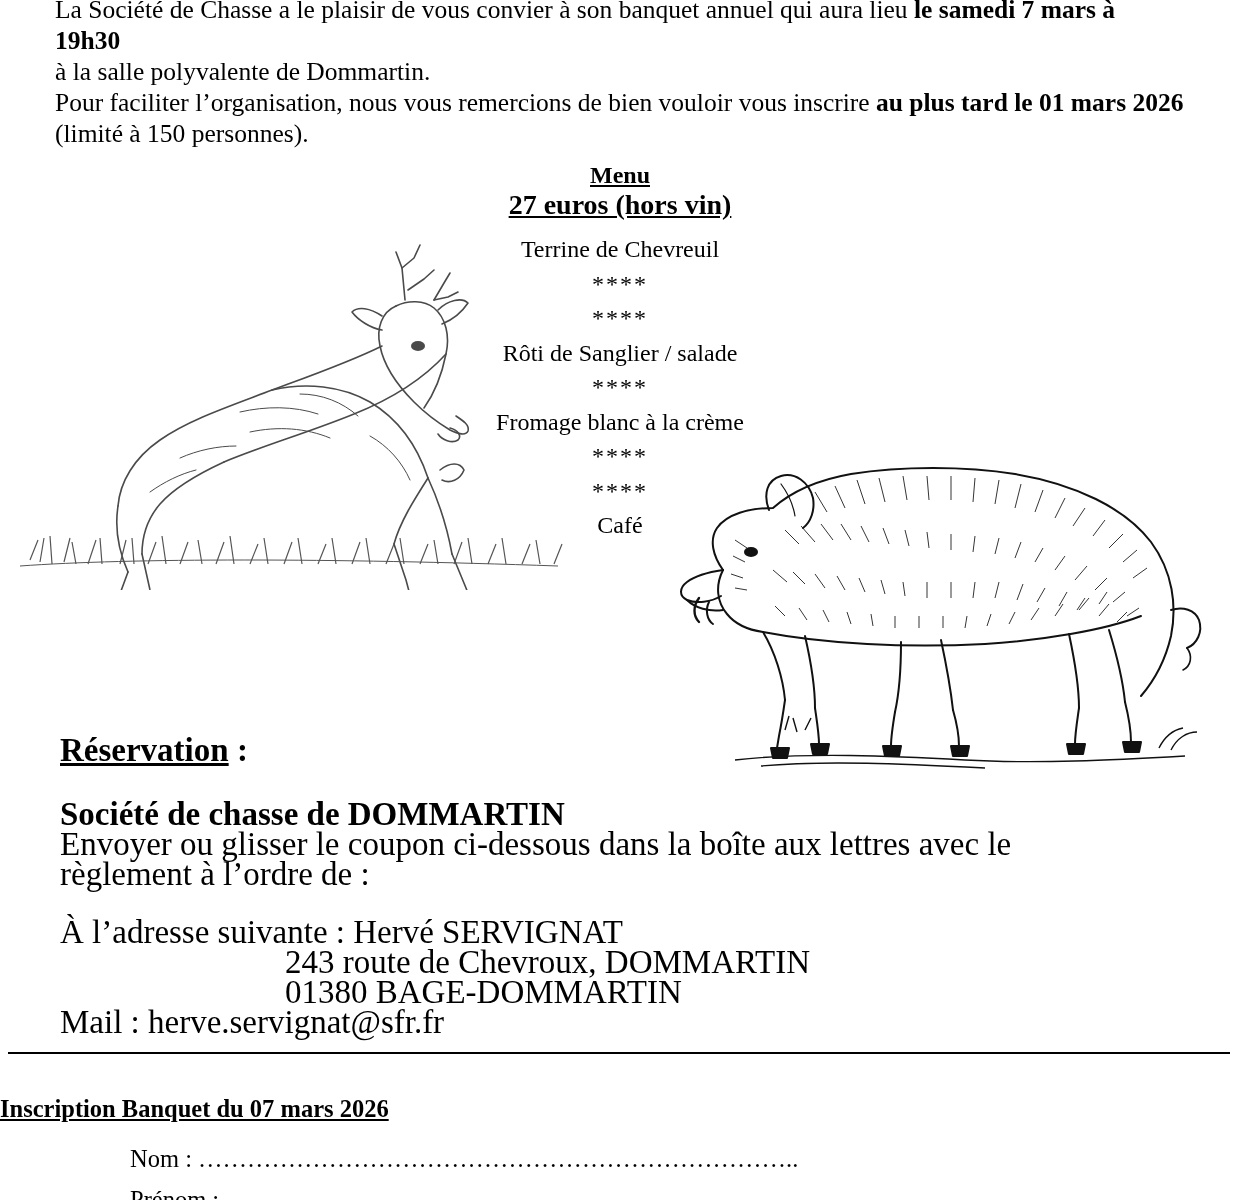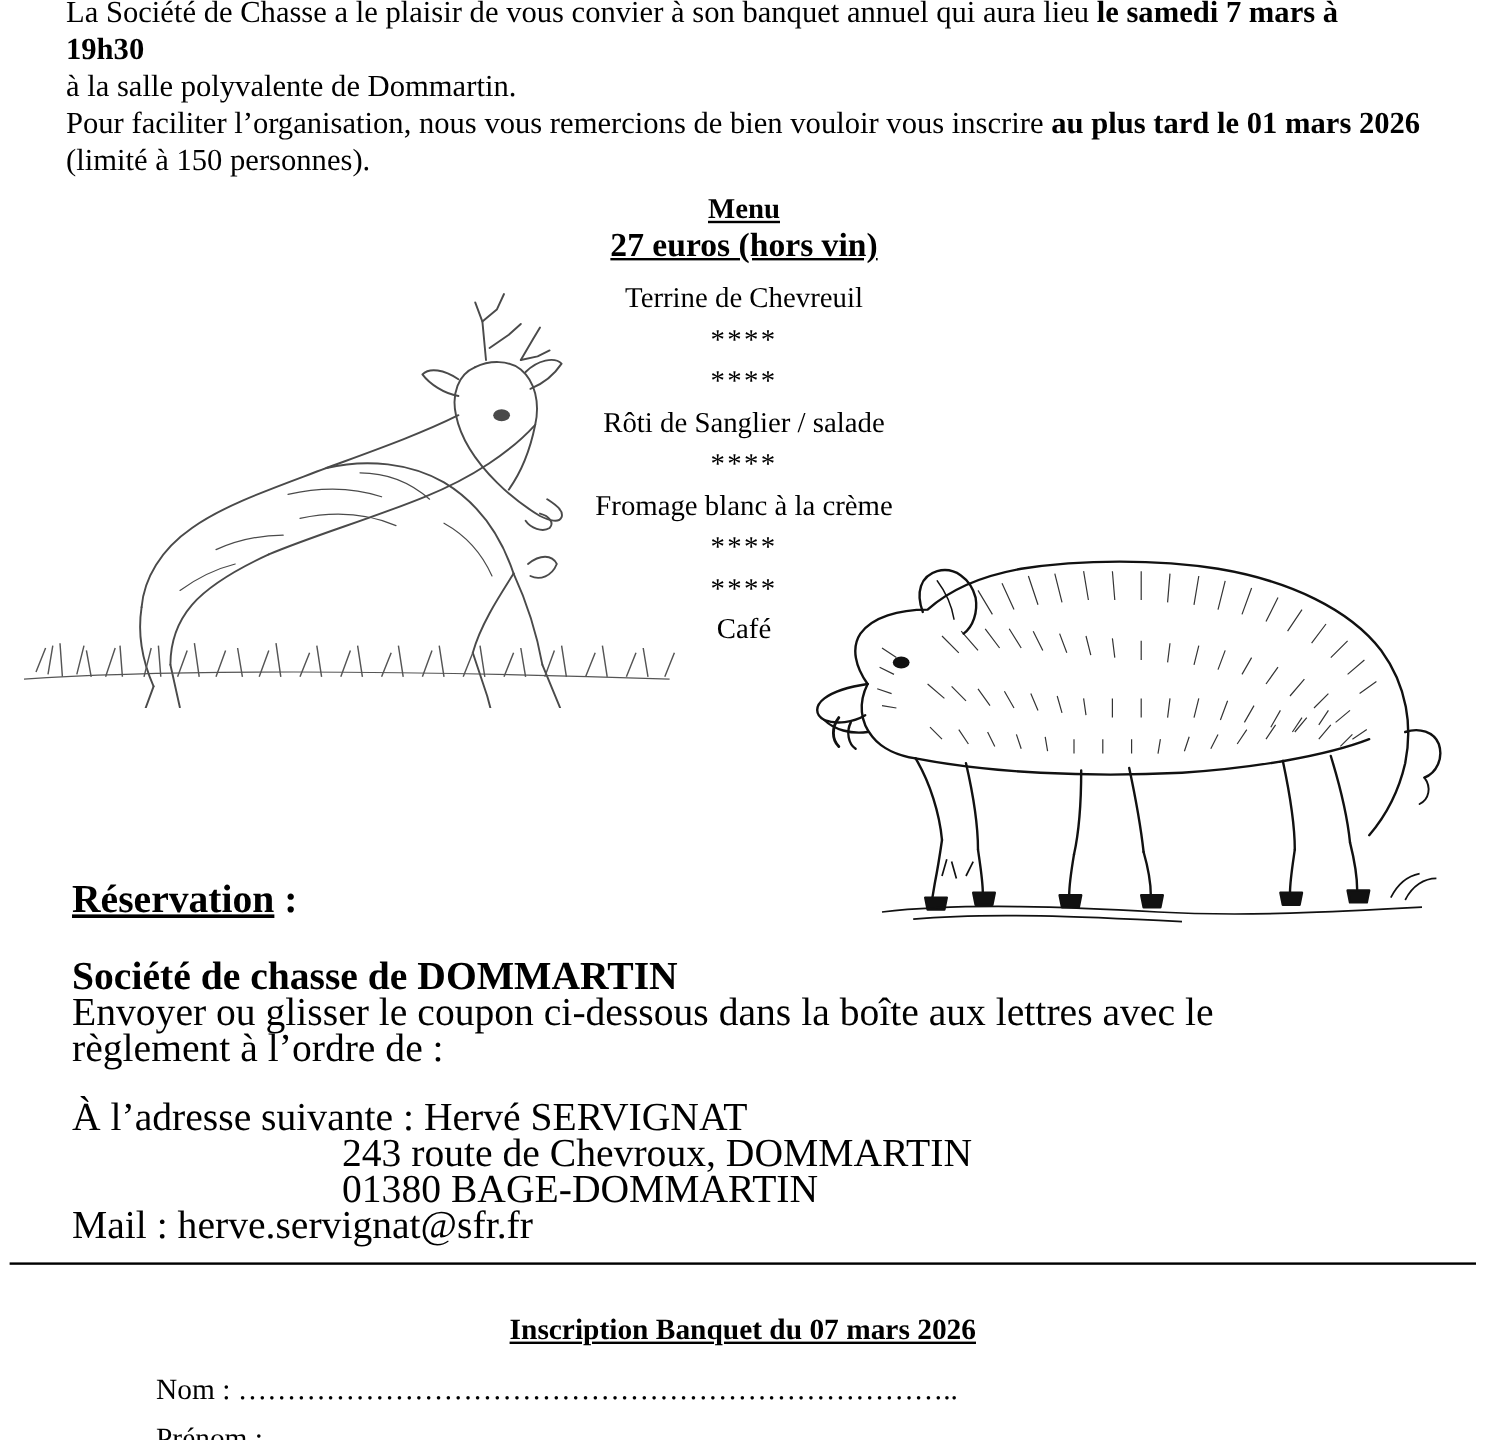--- a/index.html
+++ b/index.html
@@ -94,21 +94,20 @@
     height: 2px;
     background: #000;
   }
 
   
   .coupon-title {
     position: absolute;
     left: 0;
     top: 1095px;
     width: 1238px;
-    text-align: center;
     font-size: 24.5px;
     font-weight: bold;
     text-decoration: underline;
   }
   .coupon-fields {
     position: absolute;
     left: 130px;
     top: 1138px;
     width: 1000px;
     font-size: 24.5px;

